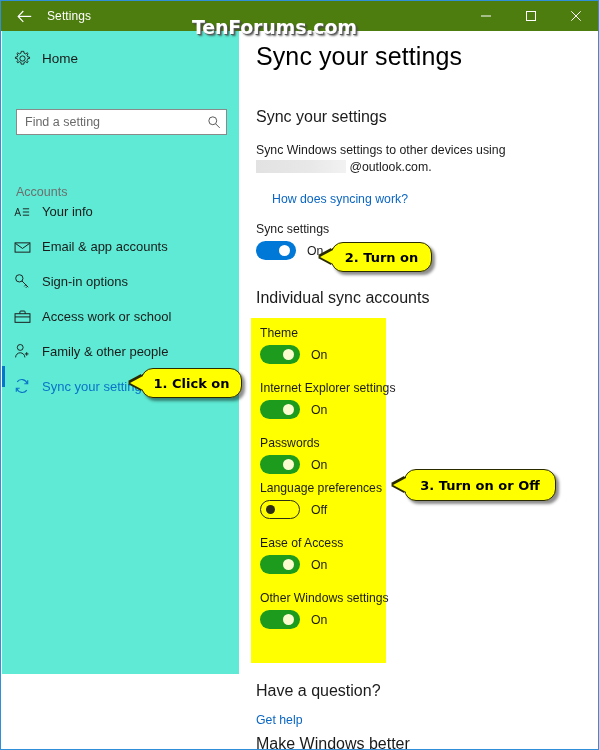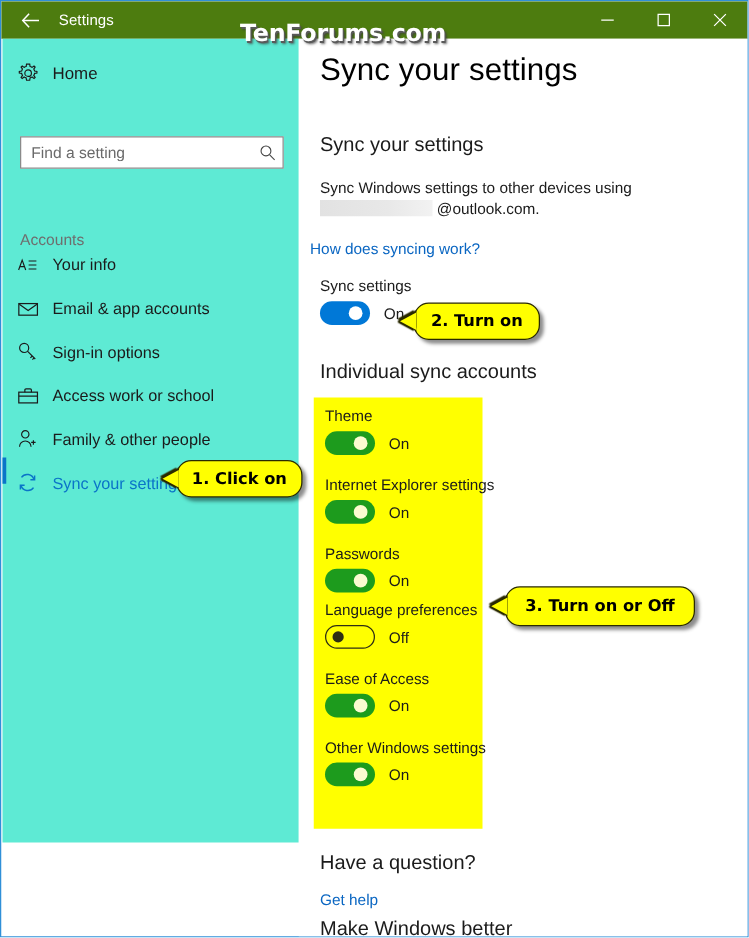--- a/index.html
+++ b/index.html
@@ -100,21 +100,21 @@
   }
   .desc{
     position:absolute;left:17px;top:111px;width:330px;
     font-size:12.3px;color:#1b1b1b;line-height:17px;
   }
   .redact{
     display:inline-block;width:90px;height:13px;vertical-align:-2px;
     background:linear-gradient(90deg,#e2e2e2,#e8e8e8 60%,#f2f2f2);
   }
   .link{color:#0a66c2;font-size:12.3px;text-decoration:none;}
-  .link-how{position:absolute;left:9px;top:161px;}
+  .link-how{position:absolute;left:33px;top:161px;}
   .lbl-sync-settings{
     position:absolute;left:17px;top:191px;font-size:12.3px;color:#1b1b1b;
   }
   
   .toggle-row{display:flex;align-items:center;}
   .tgl{
     position:relative;width:40px;height:19px;border-radius:10px;
     box-sizing:border-box;flex:none;
   }
   .tgl .knob{position:absolute;border-radius:50%;}

